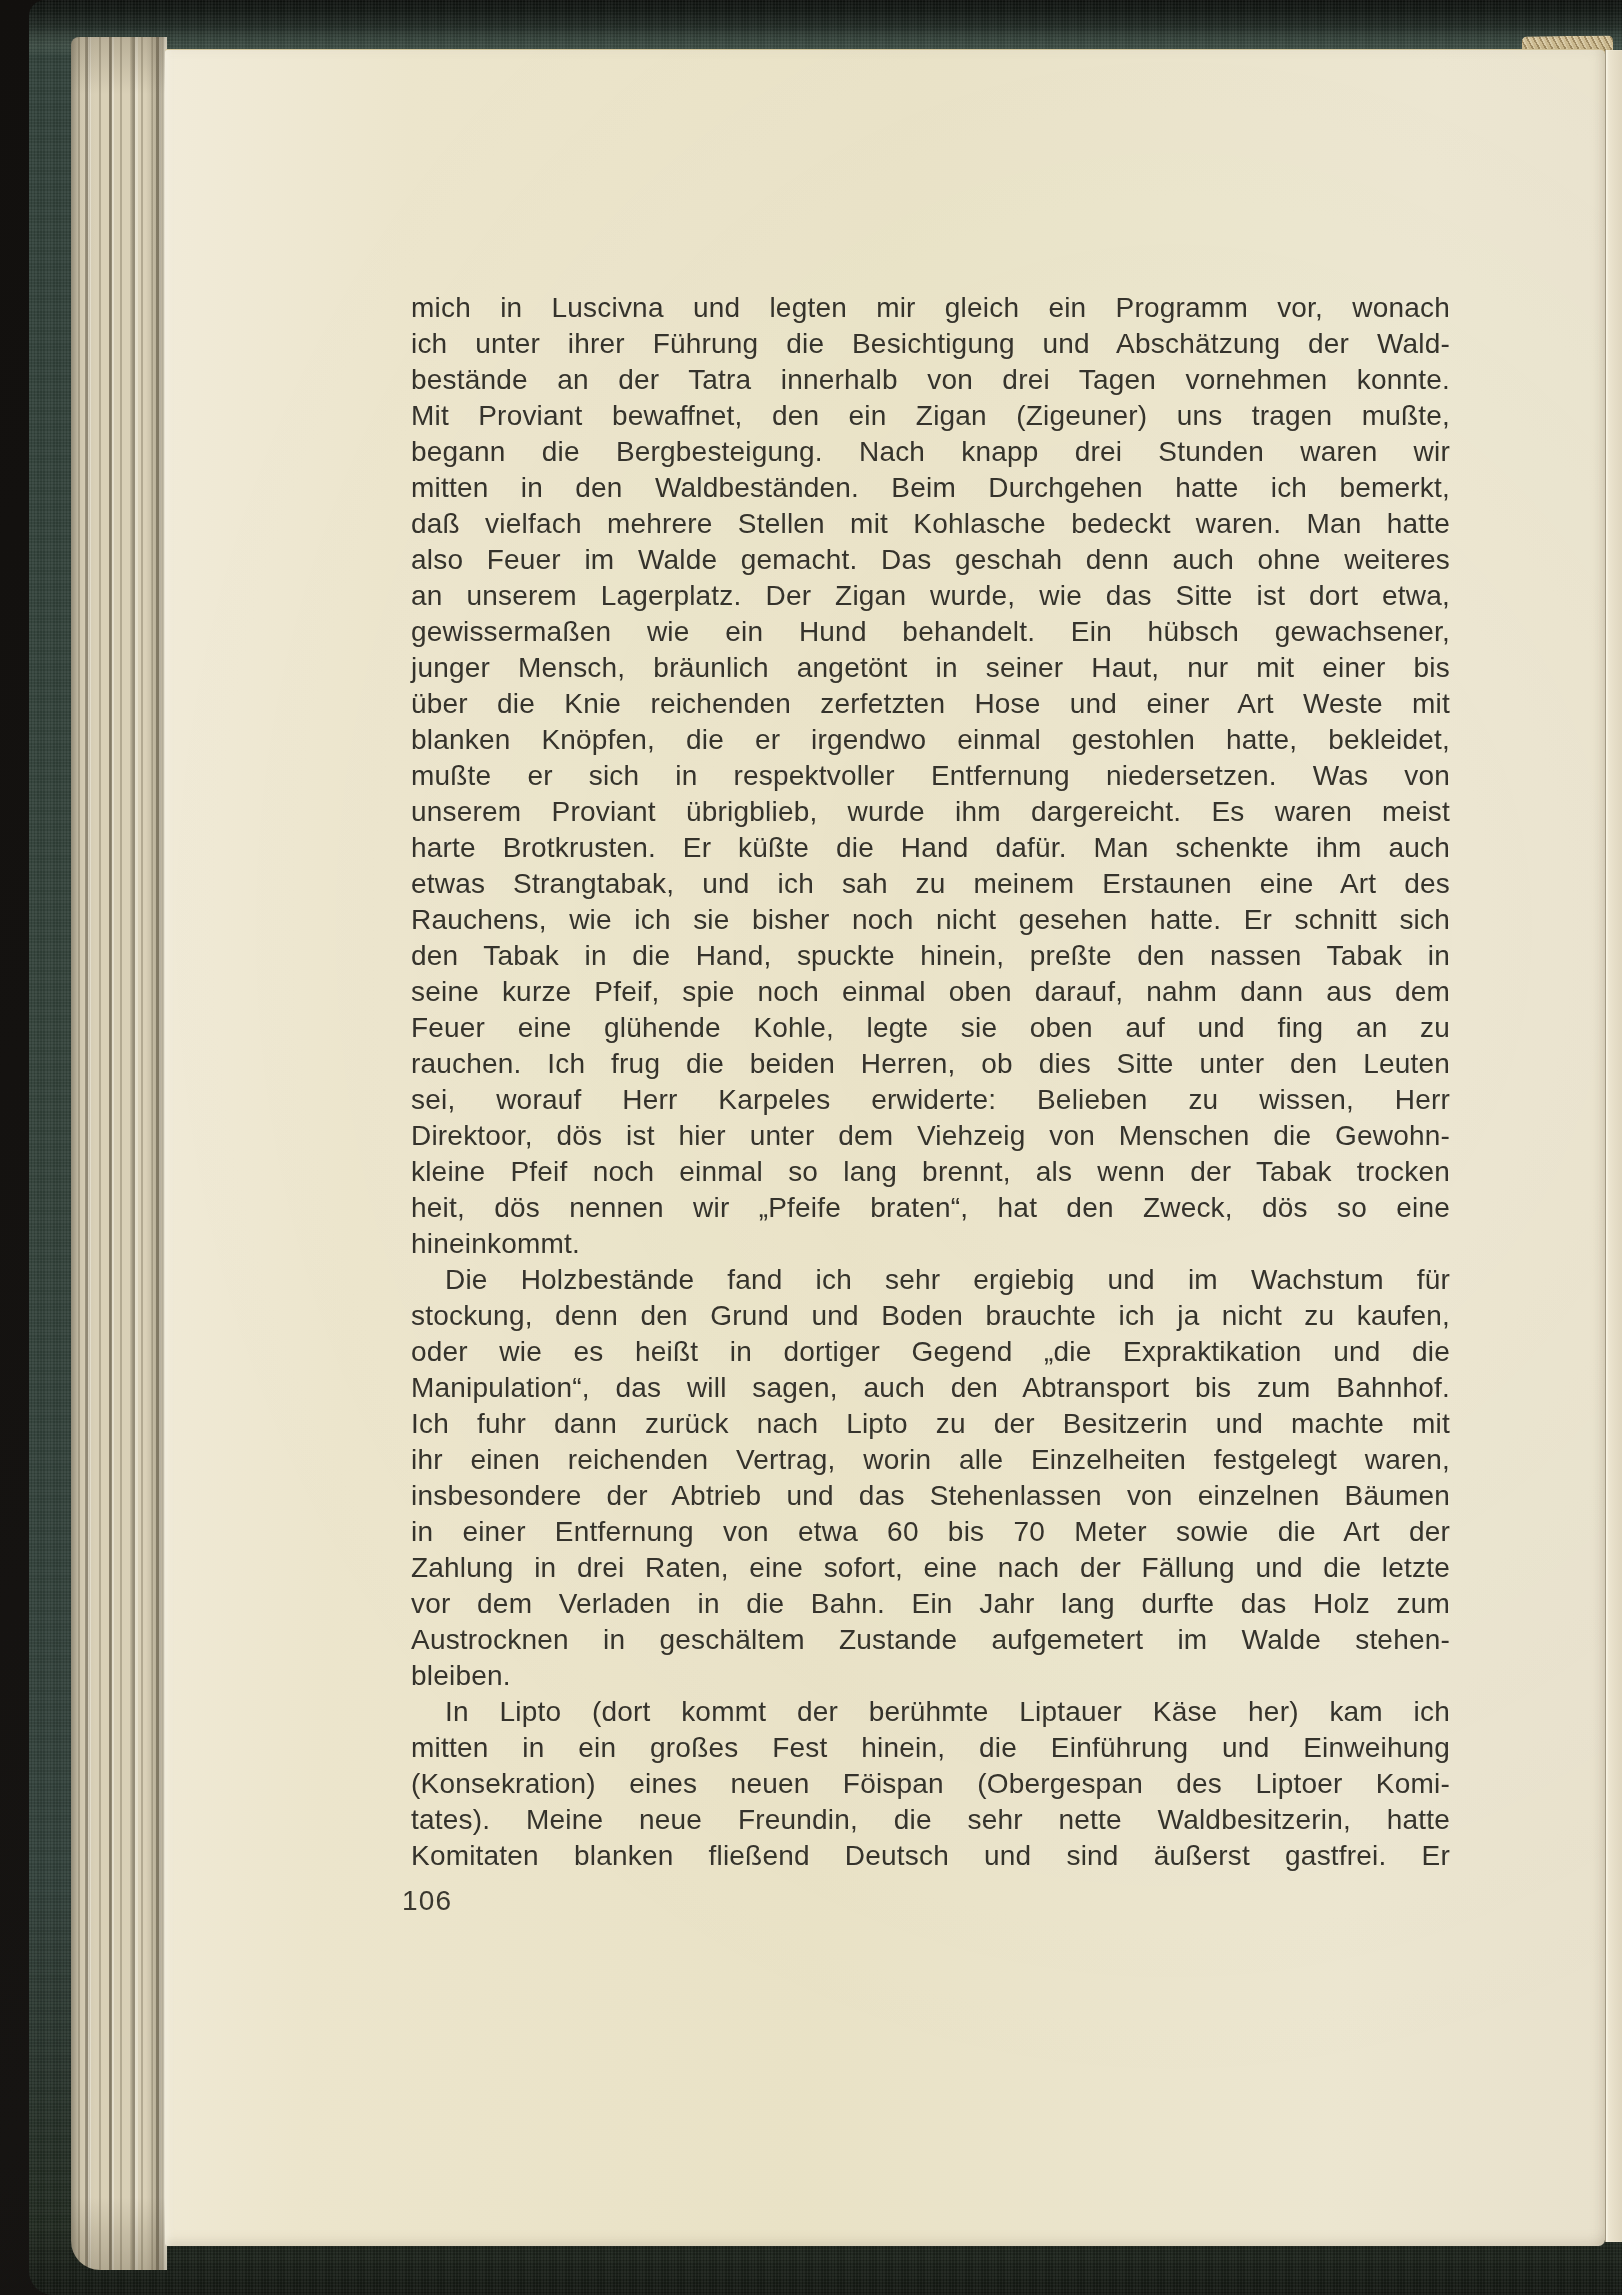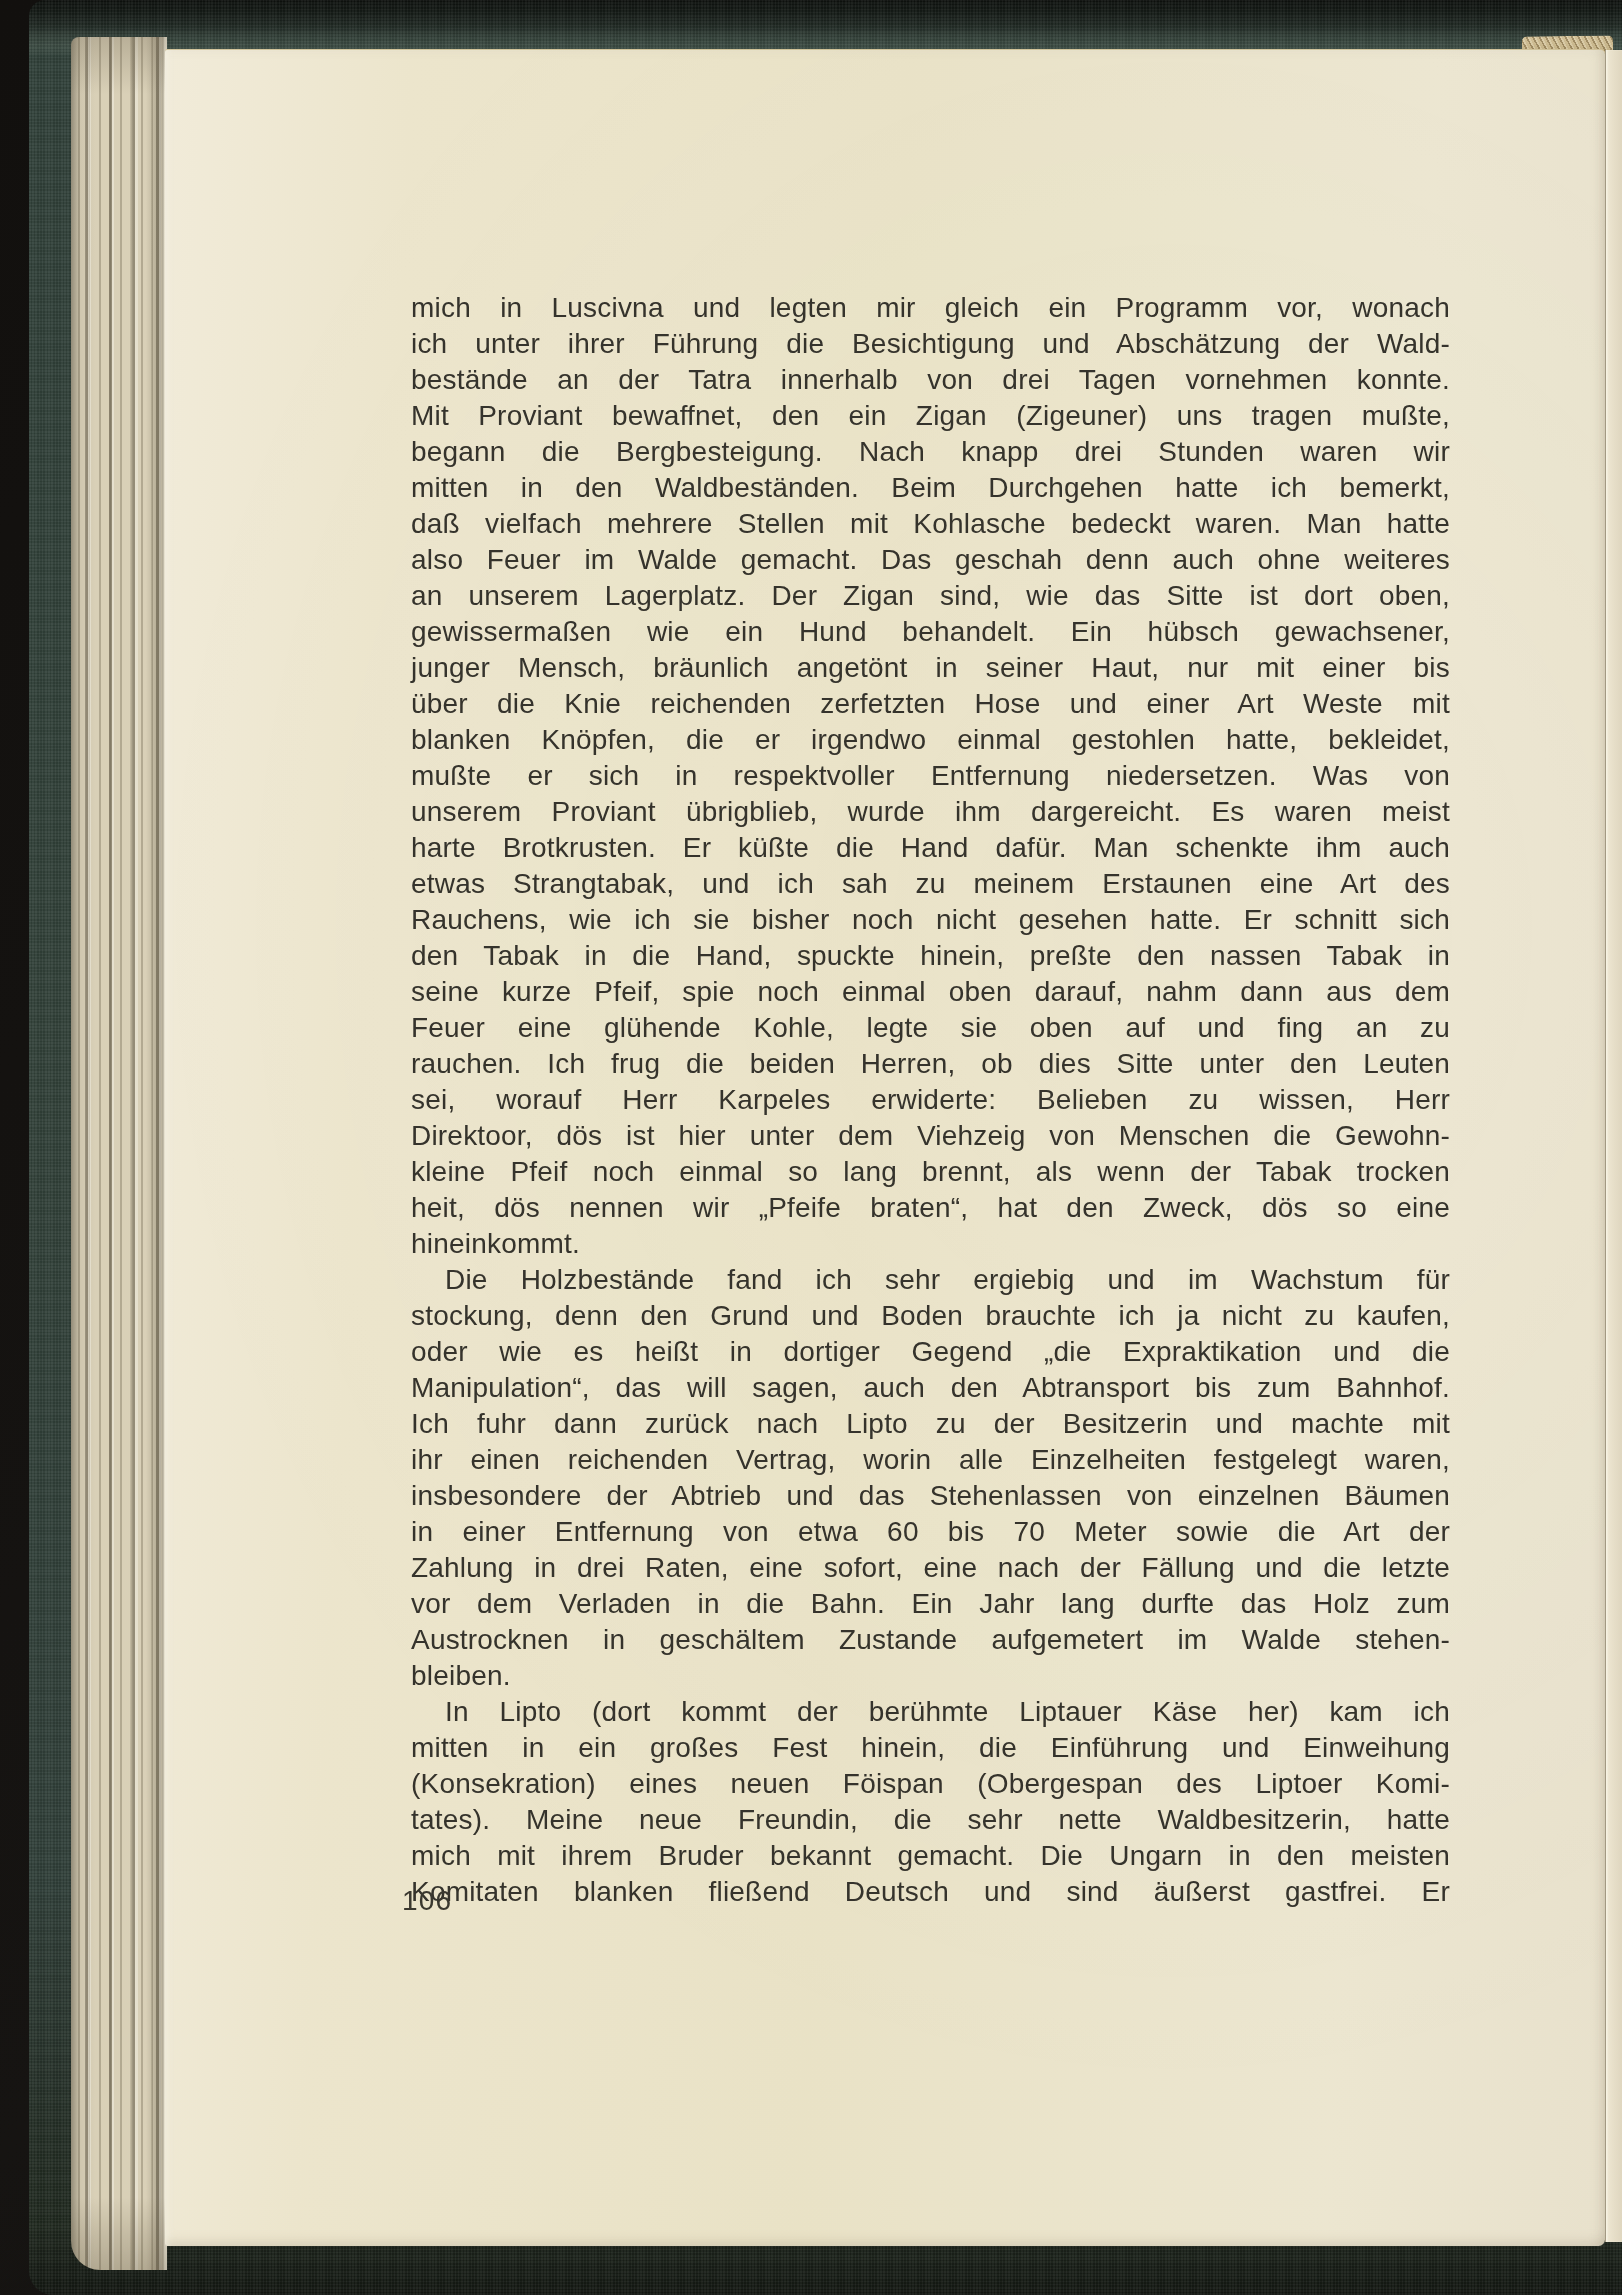--- a/index.html
+++ b/index.html
@@ -70,21 +70,21 @@
   </div>
   <div class="text-block">
       <div class="line">mich in Luscivna und legten mir gleich ein Programm vor, wonach</div>
       <div class="line">ich unter ihrer Führung die Besichtigung und Abschätzung der Wald-</div>
       <div class="line">bestände an der Tatra innerhalb von drei Tagen vornehmen konnte.</div>
       <div class="line">Mit Proviant bewaffnet, den ein Zigan (Zigeuner) uns tragen mußte,</div>
       <div class="line">begann die Bergbesteigung. Nach knapp drei Stunden waren wir</div>
       <div class="line">mitten in den Waldbeständen. Beim Durchgehen hatte ich bemerkt,</div>
       <div class="line">daß vielfach mehrere Stellen mit Kohlasche bedeckt waren. Man hatte</div>
       <div class="line">also Feuer im Walde gemacht. Das geschah denn auch ohne weiteres</div>
-      <div class="line">an unserem Lagerplatz. Der Zigan sind, wie das Sitte ist dort oben,</div>
+      <div class="line">an unserem Lagerplatz. Der Zigan wurde, wie das Sitte ist dort etwa,</div>
       <div class="line">gewissermaßen wie ein Hund behandelt. Ein hübsch gewachsener,</div>
       <div class="line">junger Mensch, bräunlich angetönt in seiner Haut, nur mit einer bis</div>
       <div class="line">über die Knie reichenden zerfetzten Hose und einer Art Weste mit</div>
       <div class="line">blanken Knöpfen, die er irgendwo einmal gestohlen hatte, bekleidet,</div>
       <div class="line">mußte er sich in respektvoller Entfernung niedersetzen. Was von</div>
       <div class="line">unserem Proviant übrigblieb, wurde ihm dargereicht. Es waren meist</div>
       <div class="line">harte Brotkrusten. Er küßte die Hand dafür. Man schenkte ihm auch</div>
       <div class="line">etwas Strangtabak, und ich sah zu meinem Erstaunen eine Art des</div>
       <div class="line">Rauchens, wie ich sie bisher noch nicht gesehen hatte. Er schnitt sich</div>
       <div class="line">den Tabak in die Hand, spuckte hinein, preßte den nassen Tabak in</div>
@@ -105,18 +105,17 @@
       <div class="line">insbesondere der Abtrieb und das Stehenlassen von einzelnen Bäumen</div>
       <div class="line">in einer Entfernung von etwa 60 bis 70 Meter sowie die Art der</div>
       <div class="line">Zahlung in drei Raten, eine sofort, eine nach der Fällung und die letzte</div>
       <div class="line">vor dem Verladen in die Bahn. Ein Jahr lang durfte das Holz zum</div>
       <div class="line">Austrocknen in geschältem Zustande aufgemetert im Walde stehen-</div>
       <div class="line par-end">bleiben.</div>
       <div class="line indent">In Lipto (dort kommt der berühmte Liptauer Käse her) kam ich</div>
       <div class="line">mitten in ein großes Fest hinein, die Einführung und Einweihung</div>
       <div class="line">(Konsekration) eines neuen Föispan (Obergespan des Liptoer Komi-</div>
       <div class="line">tates). Meine neue Freundin, die sehr nette Waldbesitzerin, hatte</div>
-      <div class="line">mich mit ihrem Bruder bekannt gemacht. Die Ungarn in den meisten</div>
       <div class="line">Komitaten blanken fließend Deutsch und sind äußerst gastfrei. Er</div>
     </div>
   <div class="page-number">106</div>
 </div>
 
 
 </body></html>

